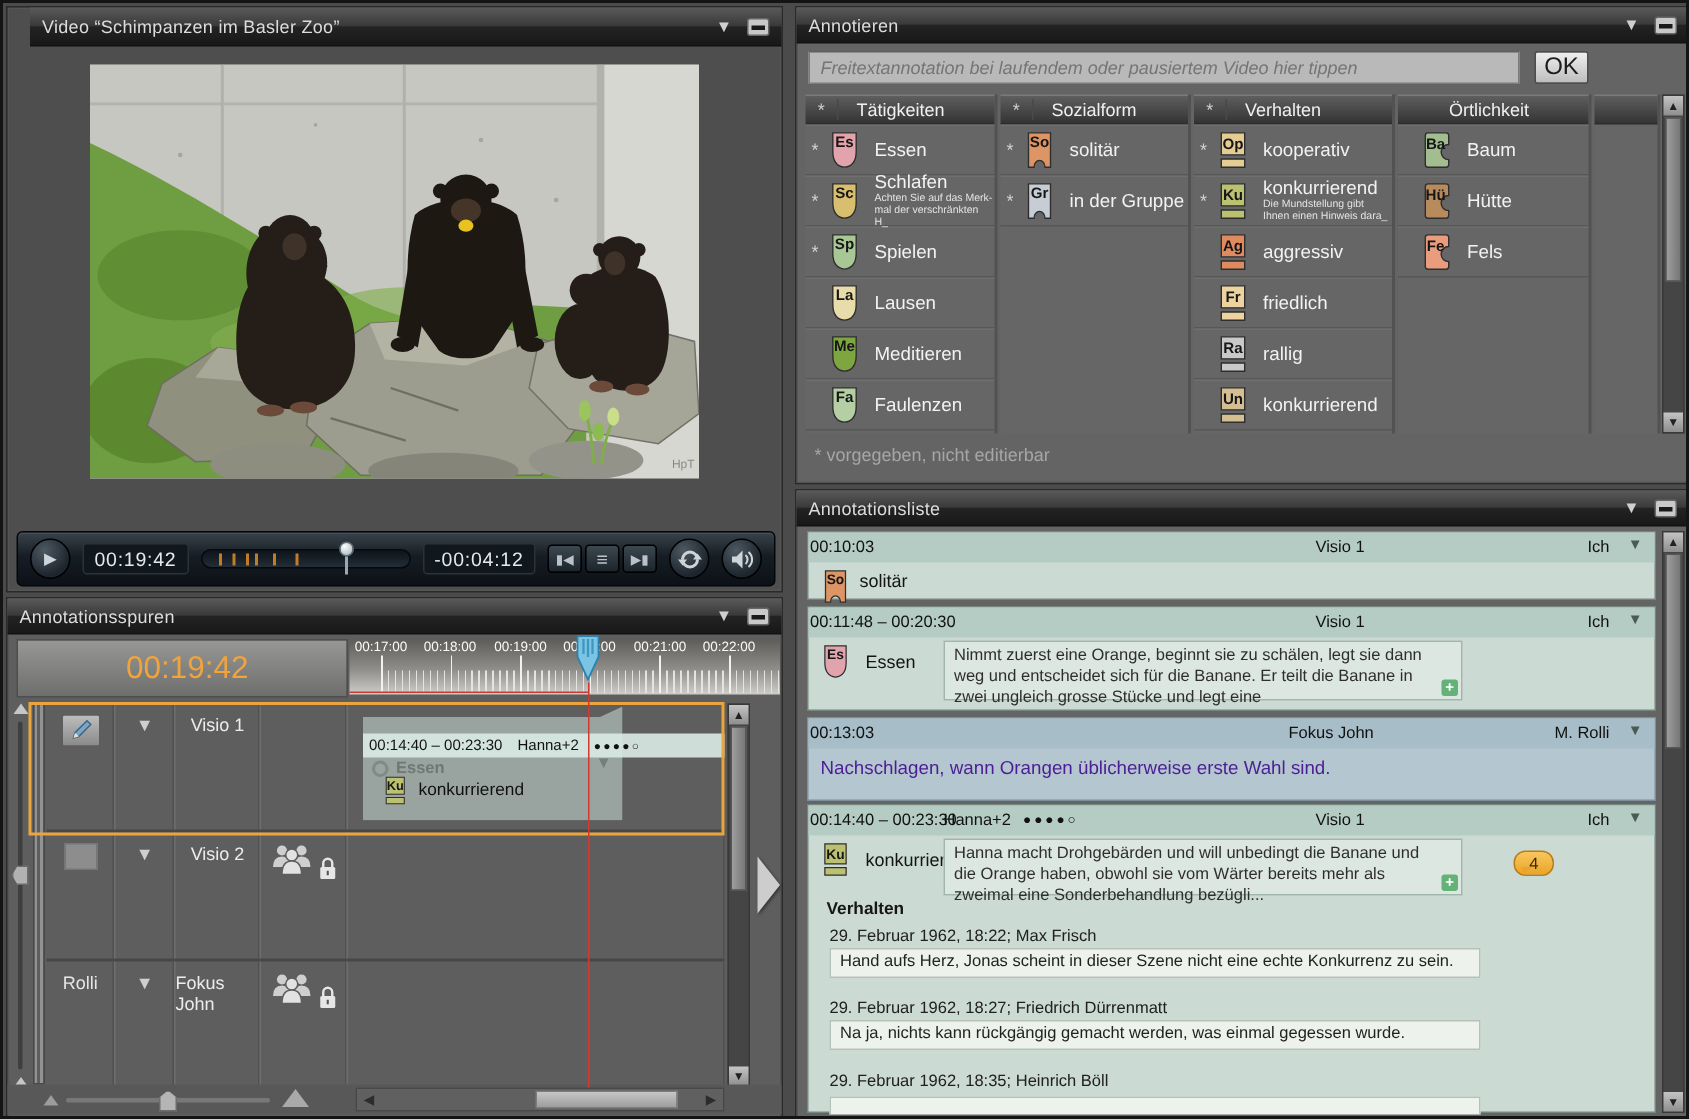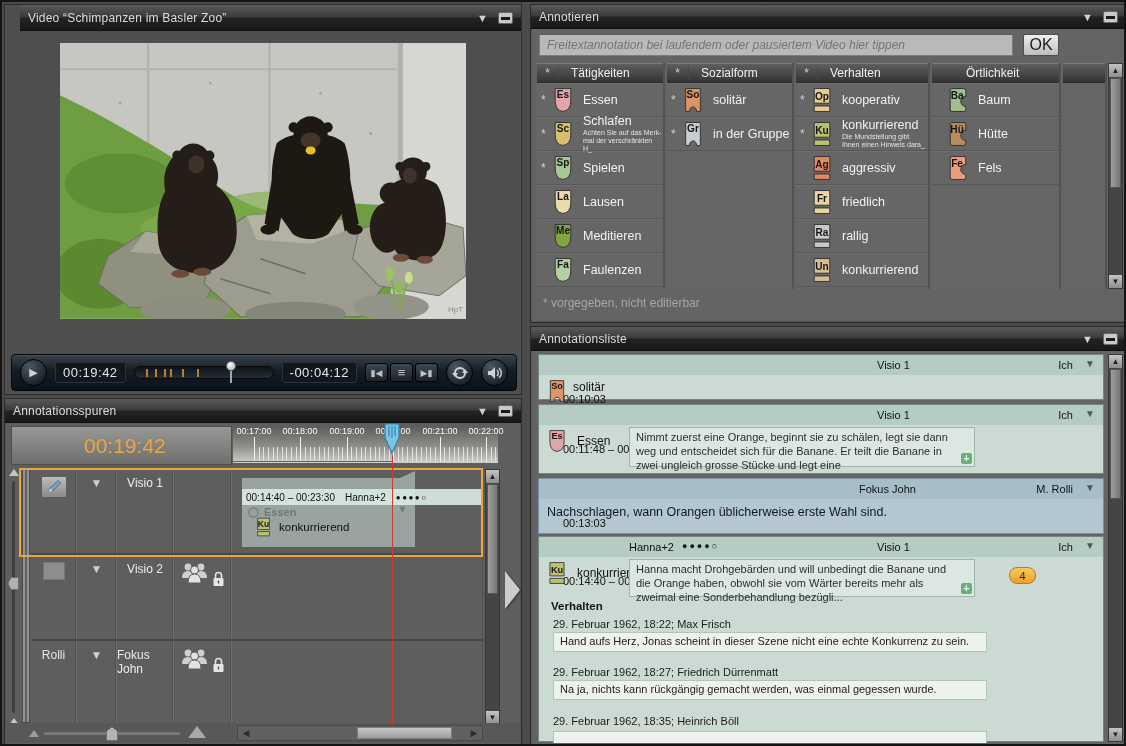--- a/index.html
+++ b/index.html
@@ -66,47 +66,47 @@
   
   #list-panel{left:528px;top:324px;width:597px;height:420px;}
   #list-body{position:absolute;left:5px;top:26px;width:572px;height:390px;overflow:hidden;}
   .entry{position:absolute;left:2px;width:566px;border:1px solid #74867e;}
   .entry.teal{background:#cbdad3;}
   .entry.teal .e-head{background:#b5ccc5;}
   .entry.blue{background:#b4c6cf;border-color:#7c909b;}
   .entry.blue .e-head{background:#a7bdc8;}
   .e-head{position:relative;height:20px;color:#111;font-size:11px;}
   .e-head span{position:absolute;top:4px;}
-  .e-time{left:24px;margin-top:34px;}
+  .e-time{left:1px;}
   .e-subject{left:90px;}
   .e-dots{left:143px;font-size:9px;letter-spacing:2px;}
   .e-track{left:338px;}
   .e-author{right:30px;}
   .e-caret{right:8px;color:#4a5a54;font-size:10px;top:3px !important;}
   .e-body{position:relative;color:#111;}
   .e-badge{position:absolute;left:8px;top:4px;}
   .e-lbl{position:absolute;left:38px;top:9px;font-size:12px;color:#141414;}
   .e-box{position:absolute;left:90px;width:346px;background:#dde7e1;border:1px solid #a0b6ac;
          font-size:11px;color:#2e2e2e;padding:2px 16px 2px 6px;line-height:14px;}
   .plus-ic{position:absolute;right:2px;bottom:2px;width:11px;height:11px;background:#64b277;border-radius:2px;
            color:#fff;font-size:10px;line-height:11px;text-align:center;font-weight:bold;}
   .bubble{position:absolute;left:470px;width:27px;height:17px;background:linear-gradient(#f7c75e,#eda327);
           border:1px solid #b97f14;border-radius:8px;color:#3a2c07;font-size:11px;text-align:center;line-height:16px;}
   .bubble::after{content:"";position:absolute;left:4px;bottom:-5px;border:5px solid transparent;border-top-color:#eda327;border-left-width:2px;}
-  .free-line{position:absolute;left:8px;top:6px;font-size:12px;color:#0f172a;}
+  .free-line{position:absolute;left:8px;top:6px;font-size:12px;color:#4c1d95;}
   .cm-title{position:absolute;left:12px;font-size:11.5px;font-weight:bold;color:#161616;}
   .cm-meta{position:absolute;left:14px;font-size:11px;color:#20201e;}
   .cm-box{position:absolute;left:14px;width:434px;height:20px;background:#edf2ec;border:1px solid #b6c2b8;
           font-size:11px;color:#222;padding:2px 6px;}
 
   
   #tracks-panel{left:2px;top:396px;width:518px;height:348px;background:#5e5e5e;}
   #tl-time{position:absolute;left:6px;top:27px;width:221px;height:39px;background:linear-gradient(#979795,#6e6e6c);
            border:1px solid #4e4e4e;color:#f0a43b;font-size:21px;display:flex;align-items:center;padding-left:72px;}
-  #ruler{position:absolute;left:228px;top:27px;width:265px;height:37px;overflow:visible;
+  #ruler{position:absolute;left:228px;top:27px;width:287px;height:37px;overflow:visible;
          background:linear-gradient(#5d5c59,#8f8e8a 55%,#cfcecb);}
   #ruler-ticks{position:absolute;left:0;right:0;top:11px;bottom:1px;
     background-image:repeating-linear-gradient(90deg,#f2f2ef 0 1px,transparent 1px 46.4px),
                      repeating-linear-gradient(90deg,#e4e4e0 0 1px,transparent 1px 4.64px);
     background-size:100% 100%,100% 62%;background-position:21px 0,21px 100%;background-repeat:no-repeat,no-repeat;}
   .r-lbl{position:absolute;top:0;width:44px;text-align:center;font-size:9px;color:#fafafa;}
   #ruler-redline{position:absolute;left:0;bottom:1px;width:159px;height:1px;background:#d03a30;}
   #playhead{position:absolute;left:378px;top:24px;width:18px;height:32px;z-index:6;}
   #red-vline{position:absolute;left:387px;top:56px;width:1px;height:270px;background:#d03a30;z-index:5;}
   #vzoom{position:absolute;left:3px;top:70px;width:12px;height:256px;}

